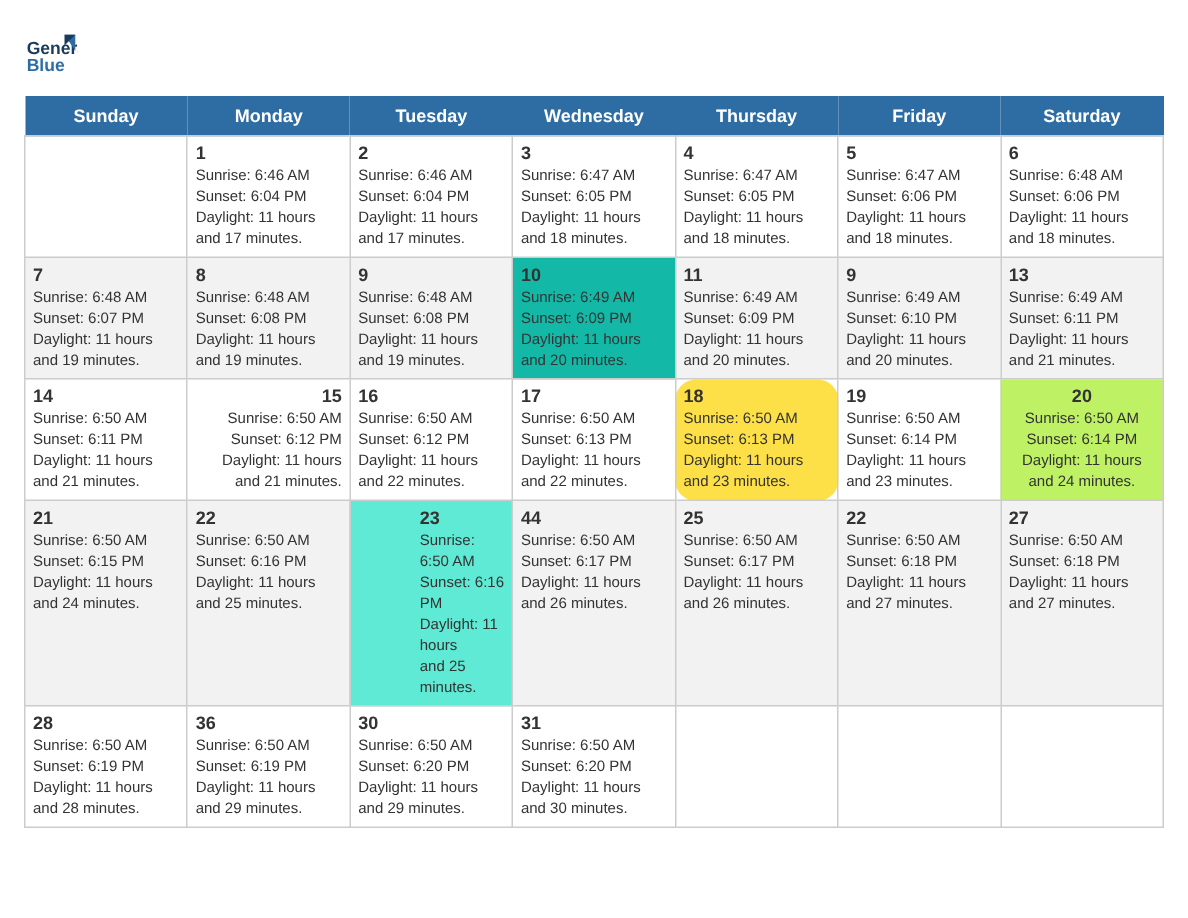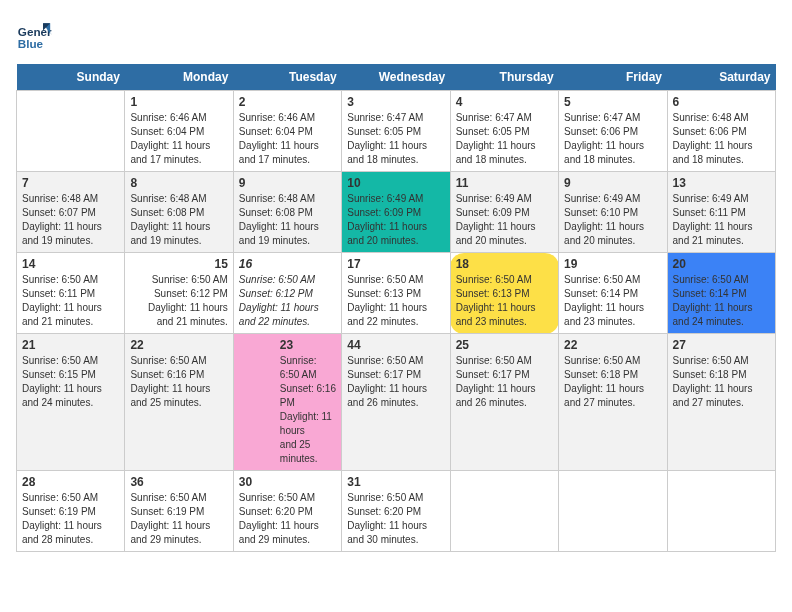--- a/index.html
+++ b/index.html
@@ -44,21 +44,21 @@
       margin-top: 2px;
     }
     table {
       width: 100%;
       border-collapse: collapse;
       font-size: 10.5px;
     }
     thead th {
       background-color: #2e6da4;
       color: #fff;
-      text-align: right;
+      text-align: center;
       padding: 6px 5px;
       font-size: 12px;
       font-weight: bold;
     }
     tbody td {
       border: 1px solid #ccc;
       vertical-align: top;
       padding: 4px 5px;
       width: 108px;
       min-height: 70px;
@@ -218,21 +218,21 @@
 Daylight: 11 hours
 and 21 minutes.</div>
         </td>
         <td style="background: rgb(255, 255, 255); text-align: right;">
           <span class="day-num">15</span>
           <div class="day-info" style="white-space: pre-line;">Sunrise: 6:50 AM
 Sunset: 6:12 PM
 Daylight: 11 hours
 and 21 minutes.</div>
         </td>
-        <td style="background: rgb(255, 255, 255); font-style: italic;">
+        <td style="background: rgb(255, 255, 255);">
           <span class="day-num">16</span>
           <div class="day-info" style="white-space: pre-line;">Sunrise: 6:50 AM
 Sunset: 6:12 PM
 Daylight: 11 hours
 and 22 minutes.</div>
         </td>
         <td style="background: rgb(255, 255, 255);">
           <span class="day-num">17</span>
           <div class="day-info" style="white-space: pre-line;">Sunrise: 6:50 AM
 Sunset: 6:13 PM
@@ -246,21 +246,21 @@
 Daylight: 11 hours
 and 23 minutes.</div>
         </td>
         <td style="background: rgb(255, 255, 255);">
           <span class="day-num">19</span>
           <div class="day-info" style="white-space: pre-line;">Sunrise: 6:50 AM
 Sunset: 6:14 PM
 Daylight: 11 hours
 and 23 minutes.</div>
         </td>
-        <td style="background: #3b82f6;">
+        <td style="background: #bef264; text-align: center;">
           <span class="day-num">20</span>
           <div class="day-info" style="white-space: pre-line;">Sunrise: 6:50 AM
 Sunset: 6:14 PM
 Daylight: 11 hours
 and 24 minutes.</div>
         </td>
       </tr>
       <tr>
         <td style="background: rgb(242, 242, 242);">
           <span class="day-num">21</span>
@@ -269,21 +269,21 @@
 Daylight: 11 hours
 and 24 minutes.</div>
         </td>
         <td style="background: rgb(242, 242, 242);">
           <span class="day-num">22</span>
           <div class="day-info" style="white-space: pre-line;">Sunrise: 6:50 AM
 Sunset: 6:16 PM
 Daylight: 11 hours
 and 25 minutes.</div>
         </td>
-        <td style="background: #f9a8d4; padding-left: 46px;">
+        <td style="background: #5eead4; padding-left: 46px;">
           <span class="day-num">23</span>
           <div class="day-info" style="white-space: pre-line;">Sunrise: 6:50 AM
 Sunset: 6:16 PM
 Daylight: 11 hours
 and 25 minutes.</div>
         </td>
         <td style="background: rgb(242, 242, 242);">
           <span class="day-num">44</span>
           <div class="day-info" style="white-space: pre-line;">Sunrise: 6:50 AM
 Sunset: 6:17 PM

